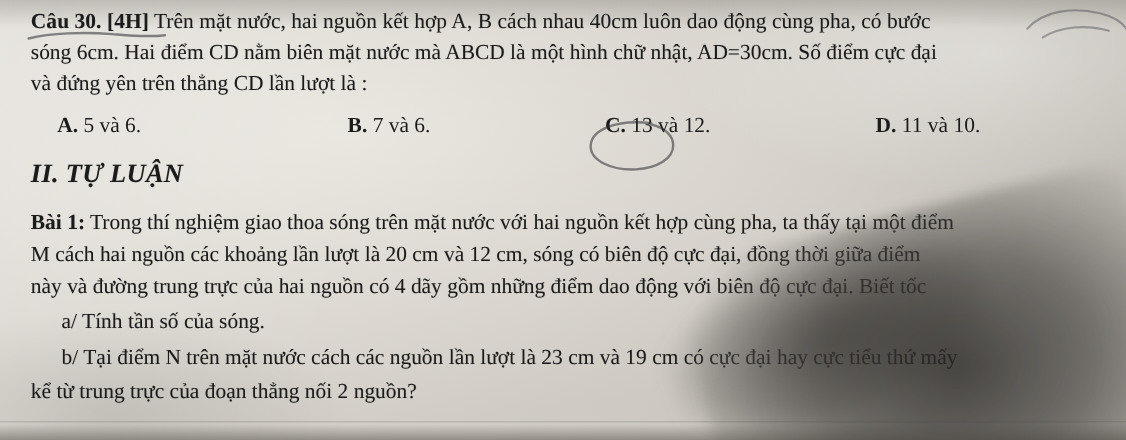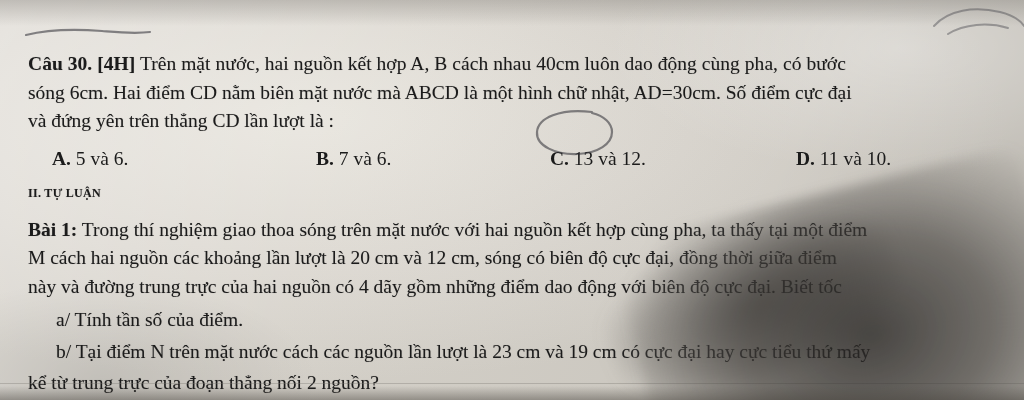--- a/index.html
+++ b/index.html
@@ -83,42 +83,43 @@
     line-height: 1.47;
   }
   .ln {
     white-space: nowrap;
     text-shadow: 0 0 1px rgba(0,0,0,0.22);
   }
   .b { font-weight: bold; }
   .para {
     margin: 0;
   }
-  .q-block .ln:nth-child(1) { letter-spacing: 0.05px; margin-top: 44px; }
+  .q-block .ln:nth-child(1) { letter-spacing: 0.05px; }
 
   .answers {
     position: relative;
     margin-top: 9px;
     height: 26px;
   }
   .answers .opt {
     position: absolute;
     top: 0;
     white-space: nowrap;
   }
   .opt-a { left: 24px; }
   .opt-b { left: 288px; }
   .opt-c { left: 522px; }
   .opt-d { left: 768px; }
 
   .section-head {
     margin-top: 14px;
     font-weight: bold;
-    font-size: 12px;
+    font-size: 24px;
     letter-spacing: 0.3px;
+    font-style: italic;
   }
   .bai {
     margin-top: 13px;
   }
   .sub {
     margin-top: 4px;
     padding-left: 28px;
   }
   .last {
     margin-top: 2px;
@@ -197,21 +198,21 @@
 
     <div class="bai">
       <div class="ln para">
         <span class="b">Bài 1:</span>
         <span>Trong thí nghiệm giao thoa sóng trên mặt nước với hai nguồn kết hợp cùng pha, ta thấy tại một điểm</span>
       </div>
       <div class="ln para">M cách hai nguồn các khoảng lần lượt là 20 cm và 12 cm, sóng có biên độ cực đại, đồng thời giữa điểm</div>
       <div class="ln para">này và đường trung trực của hai nguồn có 4 dãy gồm những điểm dao động với biên độ cực đại. Biết tốc</div>
     </div>
 
-    <div class="ln sub">a/ Tính tần số của điểm.</div>
+    <div class="ln sub">a/ Tính tần số của sóng.</div>
     <div class="ln sub">b/ Tại điểm N trên mặt nước cách các nguồn lần lượt là 23 cm và 19 cm có cực đại hay cực tiểu thứ mấy</div>
     <div class="ln last">kể từ trung trực của đoạn thẳng nối 2 nguồn?</div>
 
   </div>
 
   <div class="ann" style="left:24px; top:26px;">
     <svg width="130" height="16" viewBox="0 0 130 16">
       <path class="ink" d="M2,9 C22,4 52,3 78,5 C96,6.5 110,8 126,6"></path>
     </svg>
   </div>

